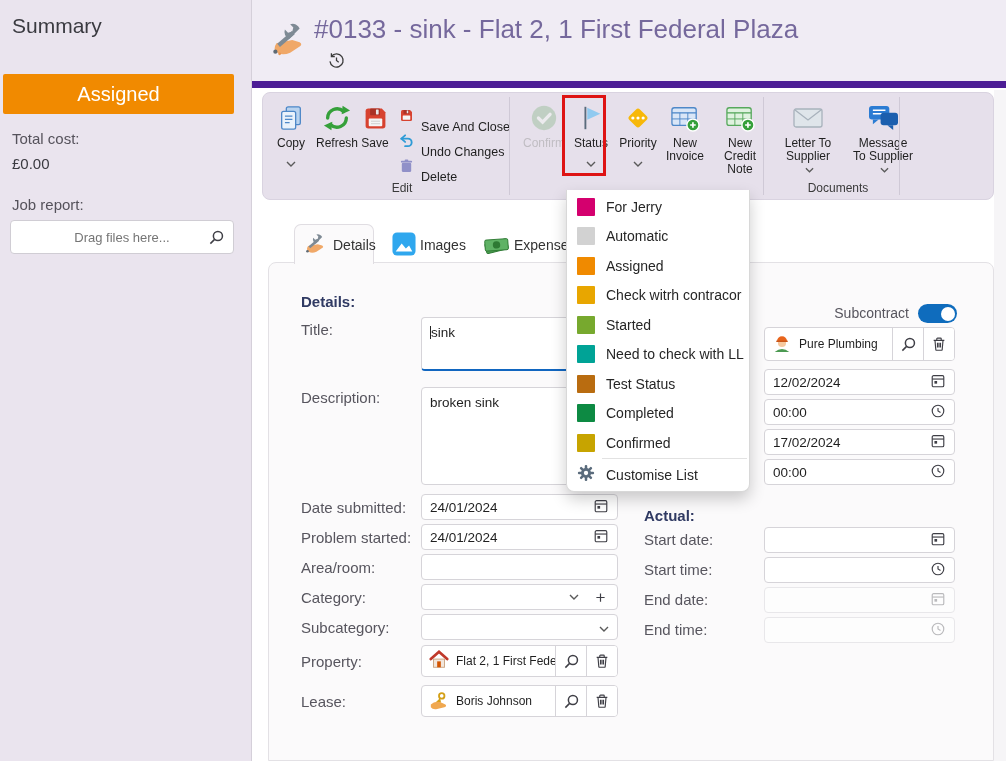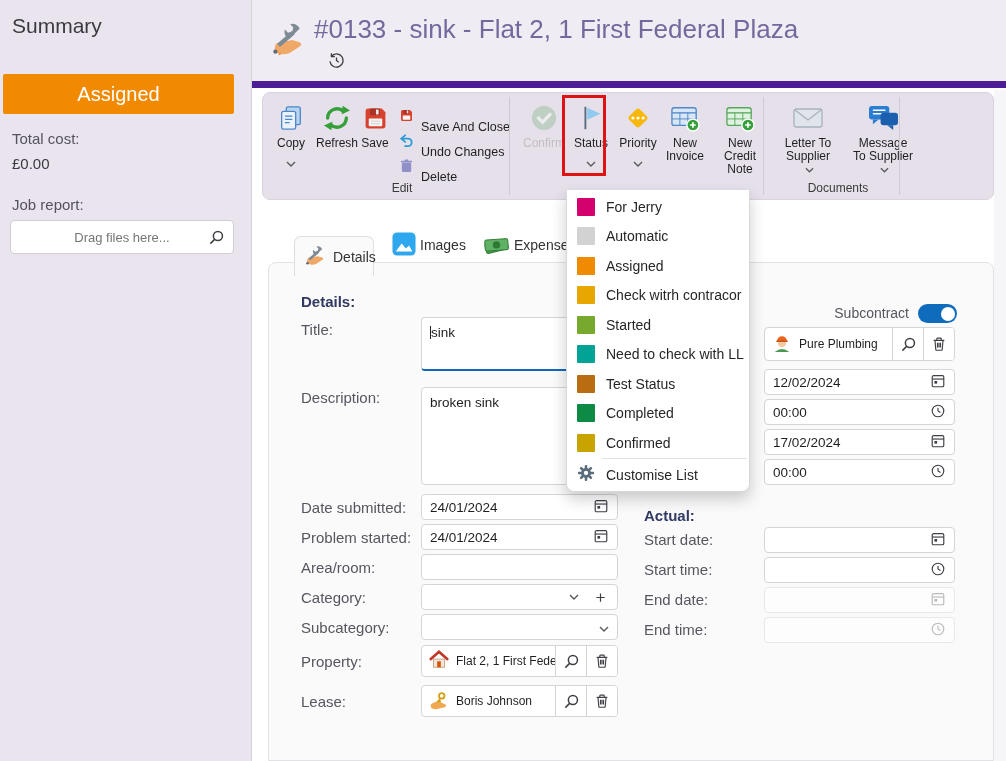--- a/index.html
+++ b/index.html
@@ -35,21 +35,21 @@
   .rb-gplabel { position:absolute; bottom:4px; font-size:12px; color:#3A3A3A; text-align:center; }
   .dim { opacity:.5; }
   .graytext { color:#9A9A9A !important; }
   .chev-inline { display:inline-block; margin-left:2px; }
 
   
   .annotation { position:absolute; left:562px; top:95px; width:44px; height:81px; border:3px solid #DE1414; z-index:40; pointer-events:none; }
 
   
   .tab { position:absolute; display:flex; align-items:center; cursor:pointer; font-size:14px; color:#333; }
-  .tab-active { left:294px; top:224px; width:80px; height:40px; background:#FBFAFB; border:1px solid #E0DDE2; border-bottom:none; border-radius:7px 7px 0 0; z-index:3; padding-left:8px; gap:7px;margin-top:12px; }
+  .tab-active { left:294px; top:224px; width:80px; height:40px; background:#FBFAFB; border:1px solid #E0DDE2; border-bottom:none; border-radius:7px 7px 0 0; z-index:3; padding-left:8px; gap:7px; }
   .tab-plain { top:230px; height:30px; gap:4px; }
 
   
   .panel { position:absolute; left:268px; top:262px; width:726px; height:499px; background:#FBFAFB; border:1px solid #E3E1E5; border-radius:8px 8px 0 0; }
   .sec-h { position:absolute; font-size:15px; font-weight:700; color:#303A63; }
   .f-label { position:absolute; font-size:15px; color:#57555E; white-space:nowrap; }
   .f-input { position:absolute; background:#fff; border:1px solid #D6D4D9; border-radius:4px; display:flex; align-items:center; font-size:13.5px; color:#1F1F1F; padding:0 8px; }
   .f-input .val { flex:1; }
   .f-input.disabled { border-color:#E8E7EA; color:#B5B5B8; background:#FDFDFD; }
   .f-input.disabled svg { opacity:.35; }

